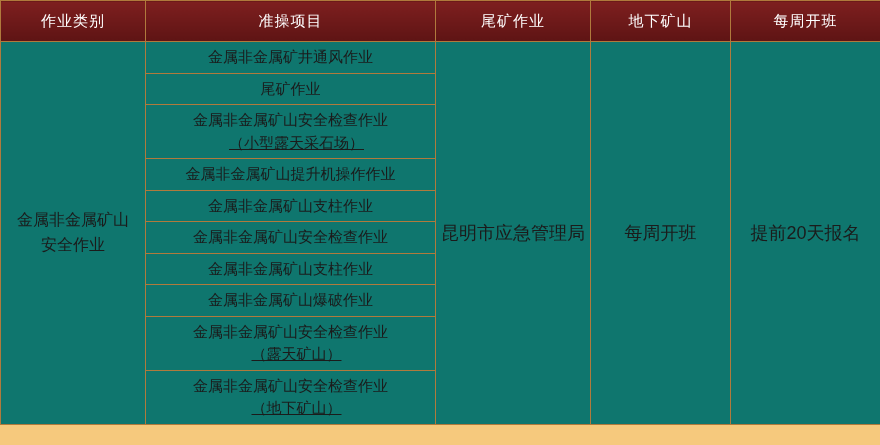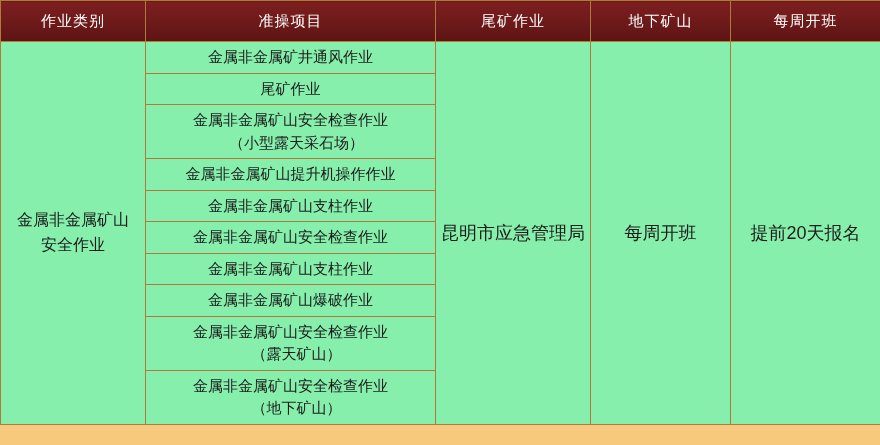--- a/index.html
+++ b/index.html
@@ -36,37 +36,38 @@
     color: #ffffff;
     font-size: 15px;
     font-weight: normal;
     height: 32px;
     border: 1px solid #4d1010;
     letter-spacing: 1px;
   }
   tbody td {
     color: #1b1b1b;
     font-size: 15px;
-    background: #86efac;
+    background: #0f766e;
   }
   td.category-cell {
     font-size: 16px;
     line-height: 1.55;
     padding: 0 6px;
   }
   td.item-cell {
     text-align: left;
     padding: 9px 0 9px 40px;
     font-size: 15px;
     line-height: 1.5;
     height: 22px;
   }
   td.item-cell .line2 {
     display: block;
     padding-left: 12px;
+    text-decoration: underline;
   }
   td.plain-cell {
     font-size: 18px;
   }
   
   col.c1 { width: 145px; }
   col.c2 { width: 290px; }
   col.c3 { width: 155px; }
   col.c4 { width: 140px; }
   col.c5 { width: 150px; }

